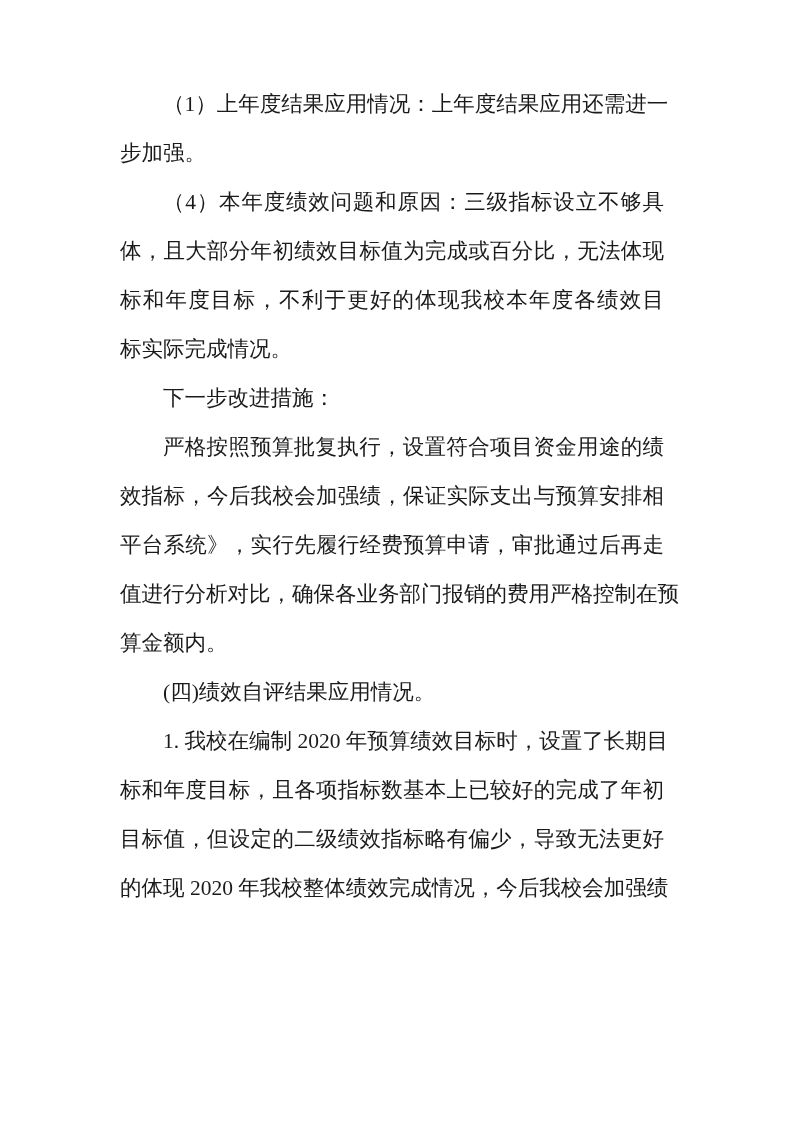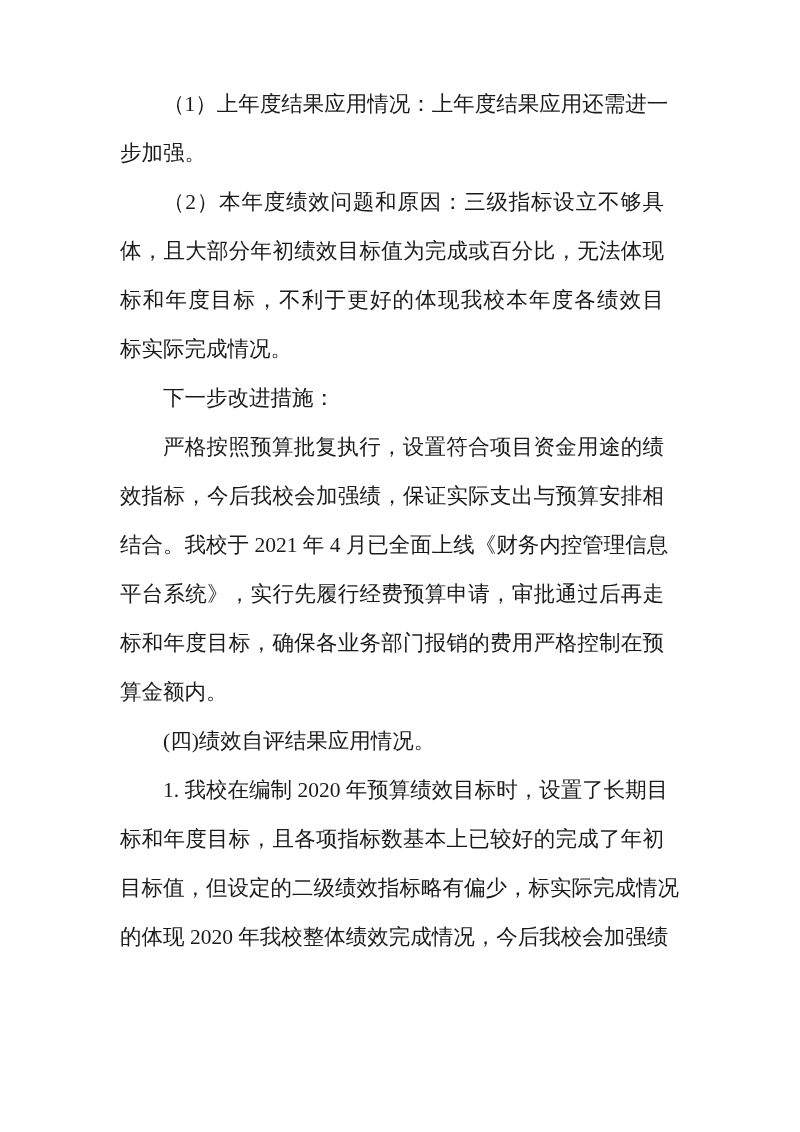--- a/index.html
+++ b/index.html
@@ -38,30 +38,29 @@
   }
 </style>
 </head>
 <body>
 
 <div class="page" style="background: rgb(255, 255, 255);">
   <div class="doc-body" style="color: rgb(26, 26, 26);">
 
   <div class="line indent">（1）上年度结果应用情况：上年度结果应用还需进一</div>
       <div class="line end">步加强。</div>
-      <div class="line indent">（2）本年度绩效问题和原因：三级指标设立不够具</div>
+      <div class="line indent">（4）本年度绩效问题和原因：三级指标设立不够具</div>
       <div class="line">体，且大部分年初绩效目标值为完成或百分比，无法体现</div>
       <div class="line">标和年度目标，不利于更好的体现我校本年度各绩效目</div>
       <div class="line end">标实际完成情况。</div>
       <div class="line indent end">下一步改进措施：</div>
       <div class="line indent">严格按照预算批复执行，设置符合项目资金用途的绩</div>
       <div class="line">效指标，今后我校会加强绩，保证实际支出与预算安排相</div>
-      <div class="line">结合。我校于 2021 年 4 月已全面上线《财务内控管理信息</div>
       <div class="line">平台系统》，实行先履行经费预算申请，审批通过后再走</div>
-      <div class="line">标和年度目标，确保各业务部门报销的费用严格控制在预</div>
+      <div class="line">值进行分析对比，确保各业务部门报销的费用严格控制在预</div>
       <div class="line end">算金额内。</div>
       <div class="line indent end">(四)绩效自评结果应用情况。</div>
       <div class="line indent">1. 我校在编制 2020 年预算绩效目标时，设置了长期目</div>
       <div class="line">标和年度目标，且各项指标数基本上已较好的完成了年初</div>
-      <div class="line">目标值，但设定的二级绩效指标略有偏少，标实际完成情况</div>
+      <div class="line">目标值，但设定的二级绩效指标略有偏少，导致无法更好</div>
       <div class="line">的体现 2020 年我校整体绩效完成情况，今后我校会加强绩</div>
     </div>
 </div>
 
 </body></html>

